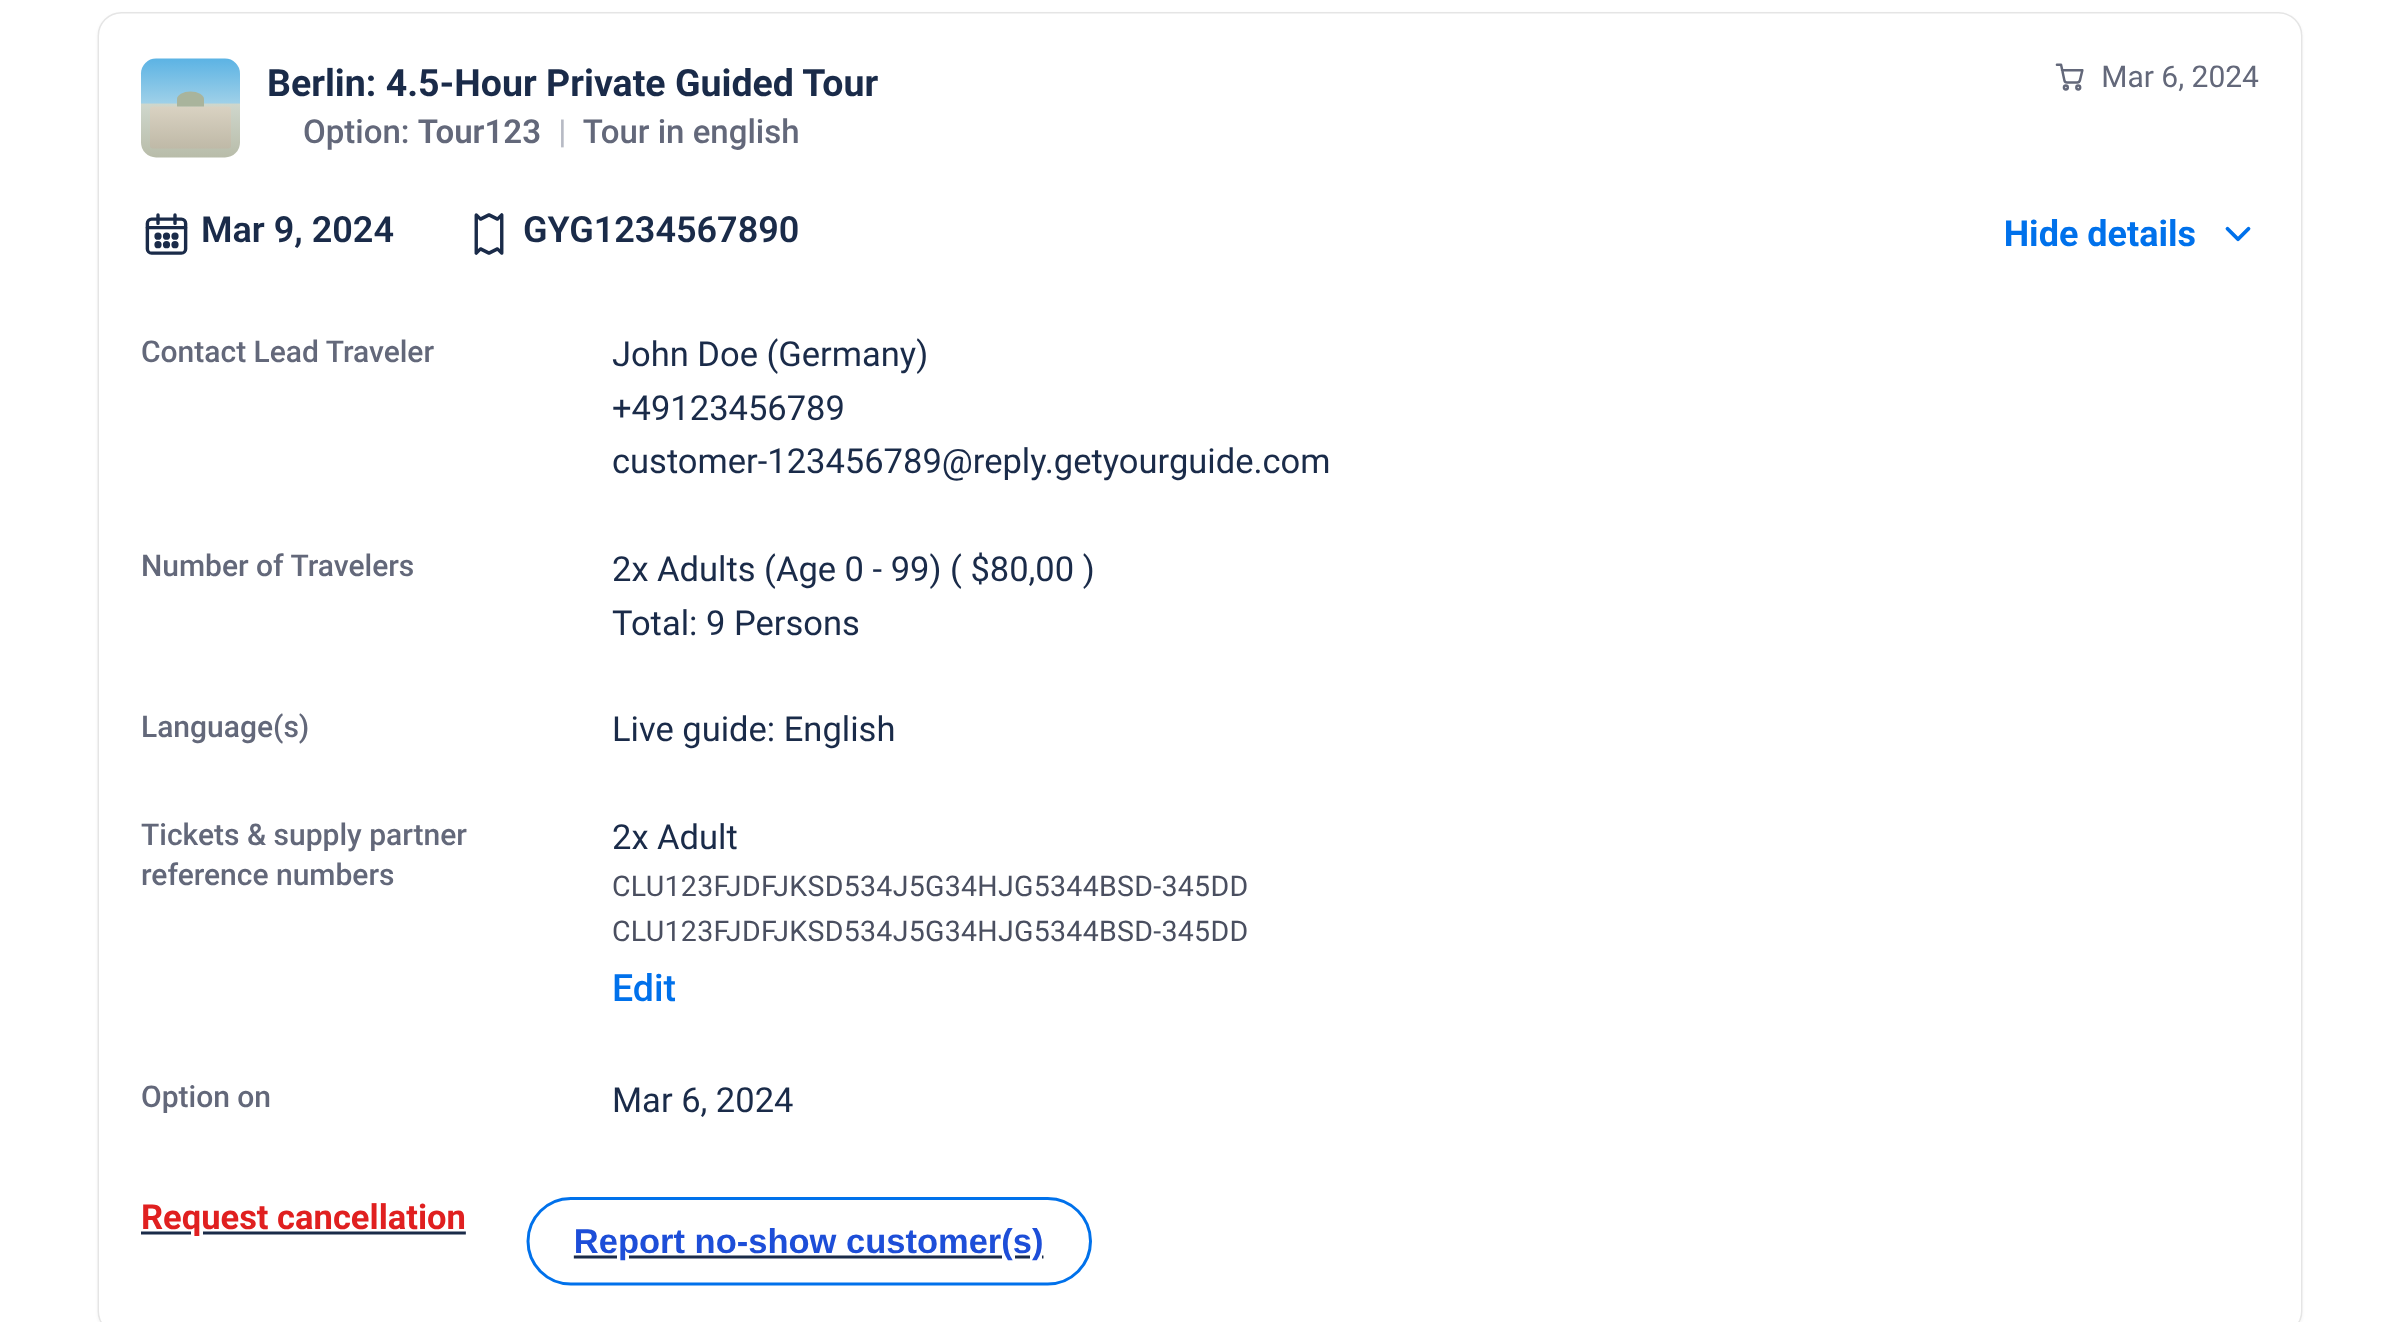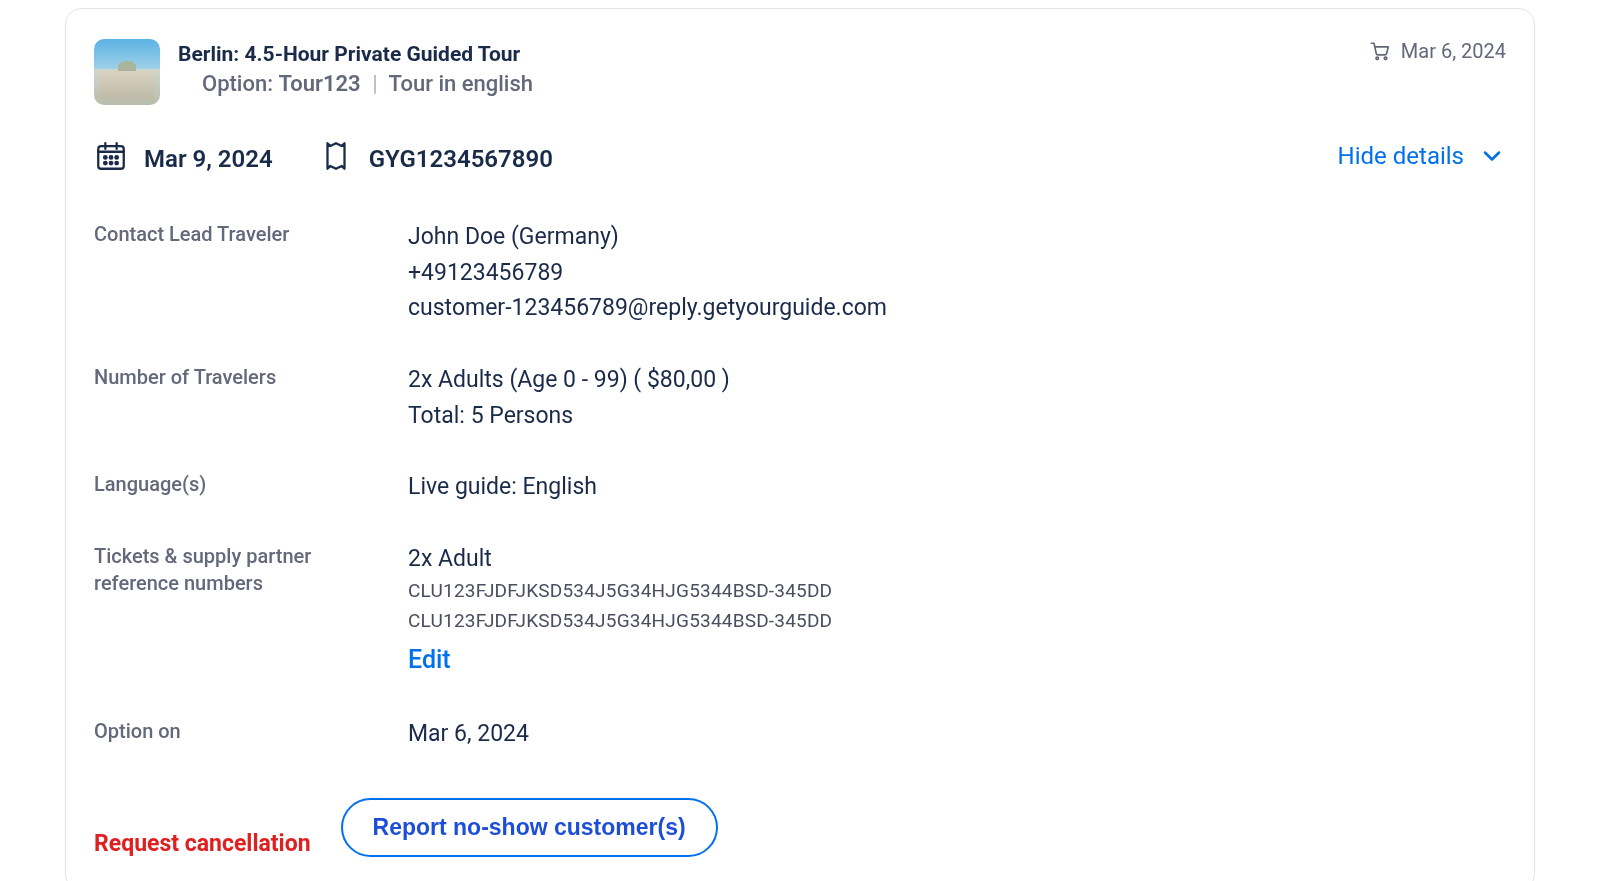--- a/index.html
+++ b/index.html
@@ -39,21 +39,21 @@
   }
   .thumb::after {
     content:"";
     position:absolute;
     left:24px; width:18px; height:10px; bottom:34px;
     background:#a9b49c;
     border-radius:50% 50% 0 0;
   }
   .title-block { flex: 1 1 auto; min-width: 0; }
   .title {
-    font-size: 21px;
+    font-size: 25px;
     font-weight: 700;
     line-height: 1.25;
     color: #1a2b49;
     margin: 2px 0 4px 0;
   }
   .subtitle {
     font-size: 22px;
     color: #63687a;
     font-weight: 500;
     margin-left: 24px;
@@ -67,28 +67,28 @@
   }
   .header-right svg { width:22px; height:22px; stroke:#63687a; }
   .summary-row {
     display:flex;
     align-items:center;
     gap: 46px;
     margin-top: 34px;
     color:#1a2b49;
   }
   .summary-item {
-    display:flex; align-items:flex-end; gap:16px;
+    display:flex; align-items:flex-start; gap:6px;
     font-size:24px; font-weight:600;
   }
   .summary-item svg { width:34px; height:34px; stroke:#1a2b49; fill:none; stroke-width:1.6; }
   .summary-row .spacer { flex:1 1 auto; }
   .hide-details {
     display:flex; align-items:center; gap:14px;
-    color:#0071eb; font-size:24px; font-weight:400;
+    color:#0071eb; font-size:24px; font-weight:700;
     cursor:pointer;
   }
   .hide-details svg { width:28px; height:28px; stroke:#0071eb; stroke-width:2.2; fill:none; }
 
   .details {
     margin-top: 46px;
     display:grid;
     grid-template-columns: 300px 1fr;
     column-gap: 14px;
     row-gap: 36px;
@@ -113,22 +113,23 @@
   .edit-link {
     display:inline-block;
     margin-top:6px;
     color:#0071eb;
     font-size:25px;
     font-weight:500;
     cursor:pointer;
   }
 
   .actions {
-    display:flex; align-items:flex-end; gap:30px;
+    display:flex; align-items:flex-start; gap:40px;
     margin-top: 46px;
+    text-decoration: underline;
   }
   .link-danger {
     color:#e02020;
     font-size:23px;
     font-weight:700;
     cursor:pointer;
   }
   .btn-outline {
     border:2px solid #0071eb;
     color:#1d4ed8;
@@ -200,21 +201,21 @@
     <div class="label">Contact Lead Traveler</div>
     <div class="value">
       <div>John Doe (Germany)</div>
       <div>+49123456789</div>
       <div>customer-123456789@reply.getyourguide.com</div>
     </div>
 
     <div class="label">Number of Travelers</div>
     <div class="value">
       <div>2x Adults (Age 0 - 99) ( $80,00 )</div>
-      <div>Total: 5 Persons</div>
+      <div>Total: 9 Persons</div>
     </div>
 
     <div class="label">Language(s)</div>
     <div class="value">Live guide: English</div>
 
     <div class="label">Tickets &amp; supply partner reference numbers</div>
     <div class="value">
       <div>2x Adult</div>
       <span class="mono-ref">CLU123FJDFJKSD534J5G34HJG5344BSD-345DD</span>
       <span class="mono-ref">CLU123FJDFJKSD534J5G34HJG5344BSD-345DD</span>

